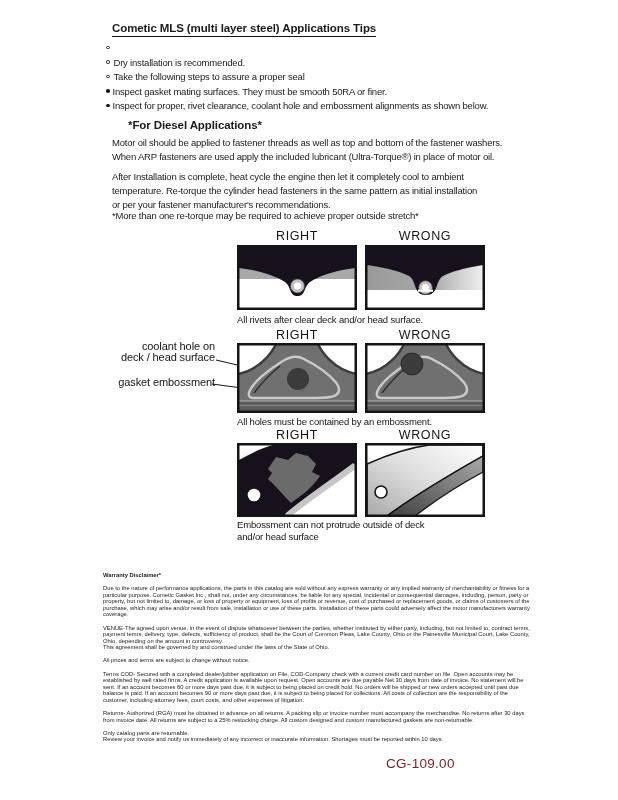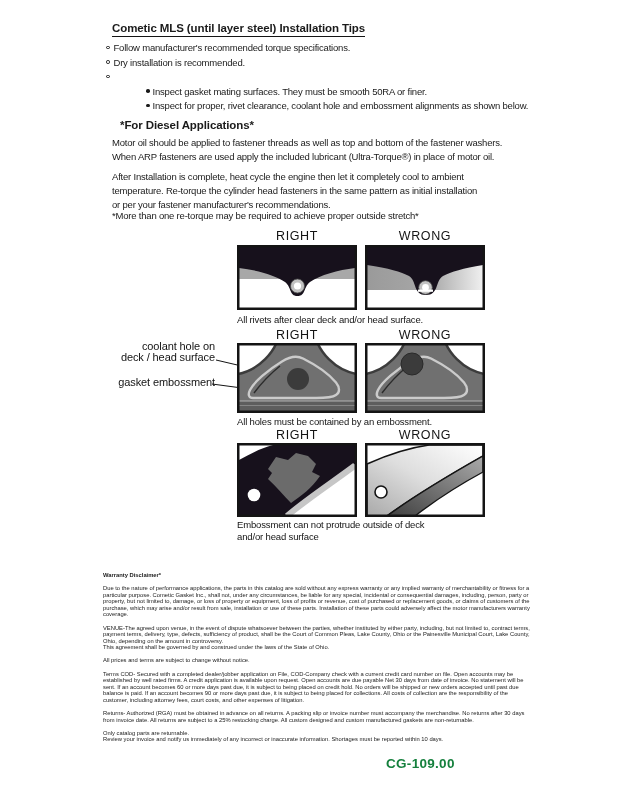--- a/index.html
+++ b/index.html
@@ -12,31 +12,31 @@
 
   .title {
     left:112px; top:22px;
     font-size:11.5px; font-weight:bold; letter-spacing:-0.1px;
     border-bottom:1.6px solid #141414; padding-bottom:1.5px;
     display:inline-block; white-space:nowrap;
   }
 
   .tips { left:106px; top:42px; width:470px; font-size:9.5px; letter-spacing:-0.2px; }
   .tip-row { display:flex; align-items:flex-start; height:14.5px; }
-  .tip-row.sub { margin-left:40px; }
+  .tip-row.sub { }
   .dot-o {
     width:3.5px; height:3.5px; border:1px solid #1a1a1a; border-radius:50%;
     display:inline-block; margin:3.5px 4px 0 0; flex:none;
   }
   .dot-f {
     width:3.5px; height:3.5px; background:#1a1a1a; border-radius:50%;
     display:inline-block; margin:3.5px 3px 0 0; flex:none;
   }
 
-  .diesel-h { left:120px; top:119px; font-size:11.5px; font-weight:bold; letter-spacing:-0.1px; }
+  .diesel-h { left:128px; top:119px; font-size:11.5px; font-weight:bold; letter-spacing:-0.1px; }
   .para {
     left:112px; width:450px; font-size:9.5px; line-height:14px;
     letter-spacing:-0.2px; white-space:pre-line;
   }
   .p1 { top:136px; }
   .p2 { top:170px; }
   .p3 { top:209px; }
 
   .rw-label {
     width:120px; text-align:center; font-size:12.5px; letter-spacing:0.6px;
@@ -49,40 +49,40 @@
     left:90px; width:125px; text-align:right;
     font-size:11px; line-height:10.5px; letter-spacing:-0.1px; color:#141414;
     white-space:pre-line;
   }
 
   .legal { left:103px; top:572px; width:430px; font-size:5.8px; line-height:6.6px; color:#222222; letter-spacing:0; }
   .legal p { margin-bottom:6.5px; }
   .legal p.tight { margin-bottom:0; }
   .legal .lh { font-weight:bold; margin-bottom:6.5px; }
 
-  .pagecode { left:386px; top:756px; font-size:13.5px; letter-spacing:0.3px; color:#15803d;font-weight:bold; }
+  .pagecode { left:386px; top:756px; font-size:13.5px; letter-spacing:0.3px; color:#7f1d1d; }
 </style>
 </head>
 <body>
 
 <div>
 
-  <h1 class="abs title">Cometic MLS (until layer steel) Installation Tips</h1>
+  <h1 class="abs title">Cometic MLS (multi layer steel) Applications Tips</h1>
 
   <div class="abs tips">
     <div class="tip-row">
         <span class="dot-o"></span>
-        <span>Follow manufacturer's recommended torque specifications.</span>
       </div>
     <div class="tip-row">
         <span class="dot-o"></span>
         <span>Dry installation is recommended.</span>
       </div>
     <div class="tip-row">
         <span class="dot-o"></span>
+        <span>Take the following steps to assure a proper seal</span>
       </div>
     <div class="tip-row sub">
         <span class="dot-f"></span>
         <span>Inspect gasket mating surfaces.  They must be smooth 50RA or finer.</span>
       </div>
     <div class="tip-row sub">
         <span class="dot-f"></span>
         <span>Inspect for proper, rivet clearance, coolant hole and embossment alignments as shown below.</span>
       </div>
   </div>

